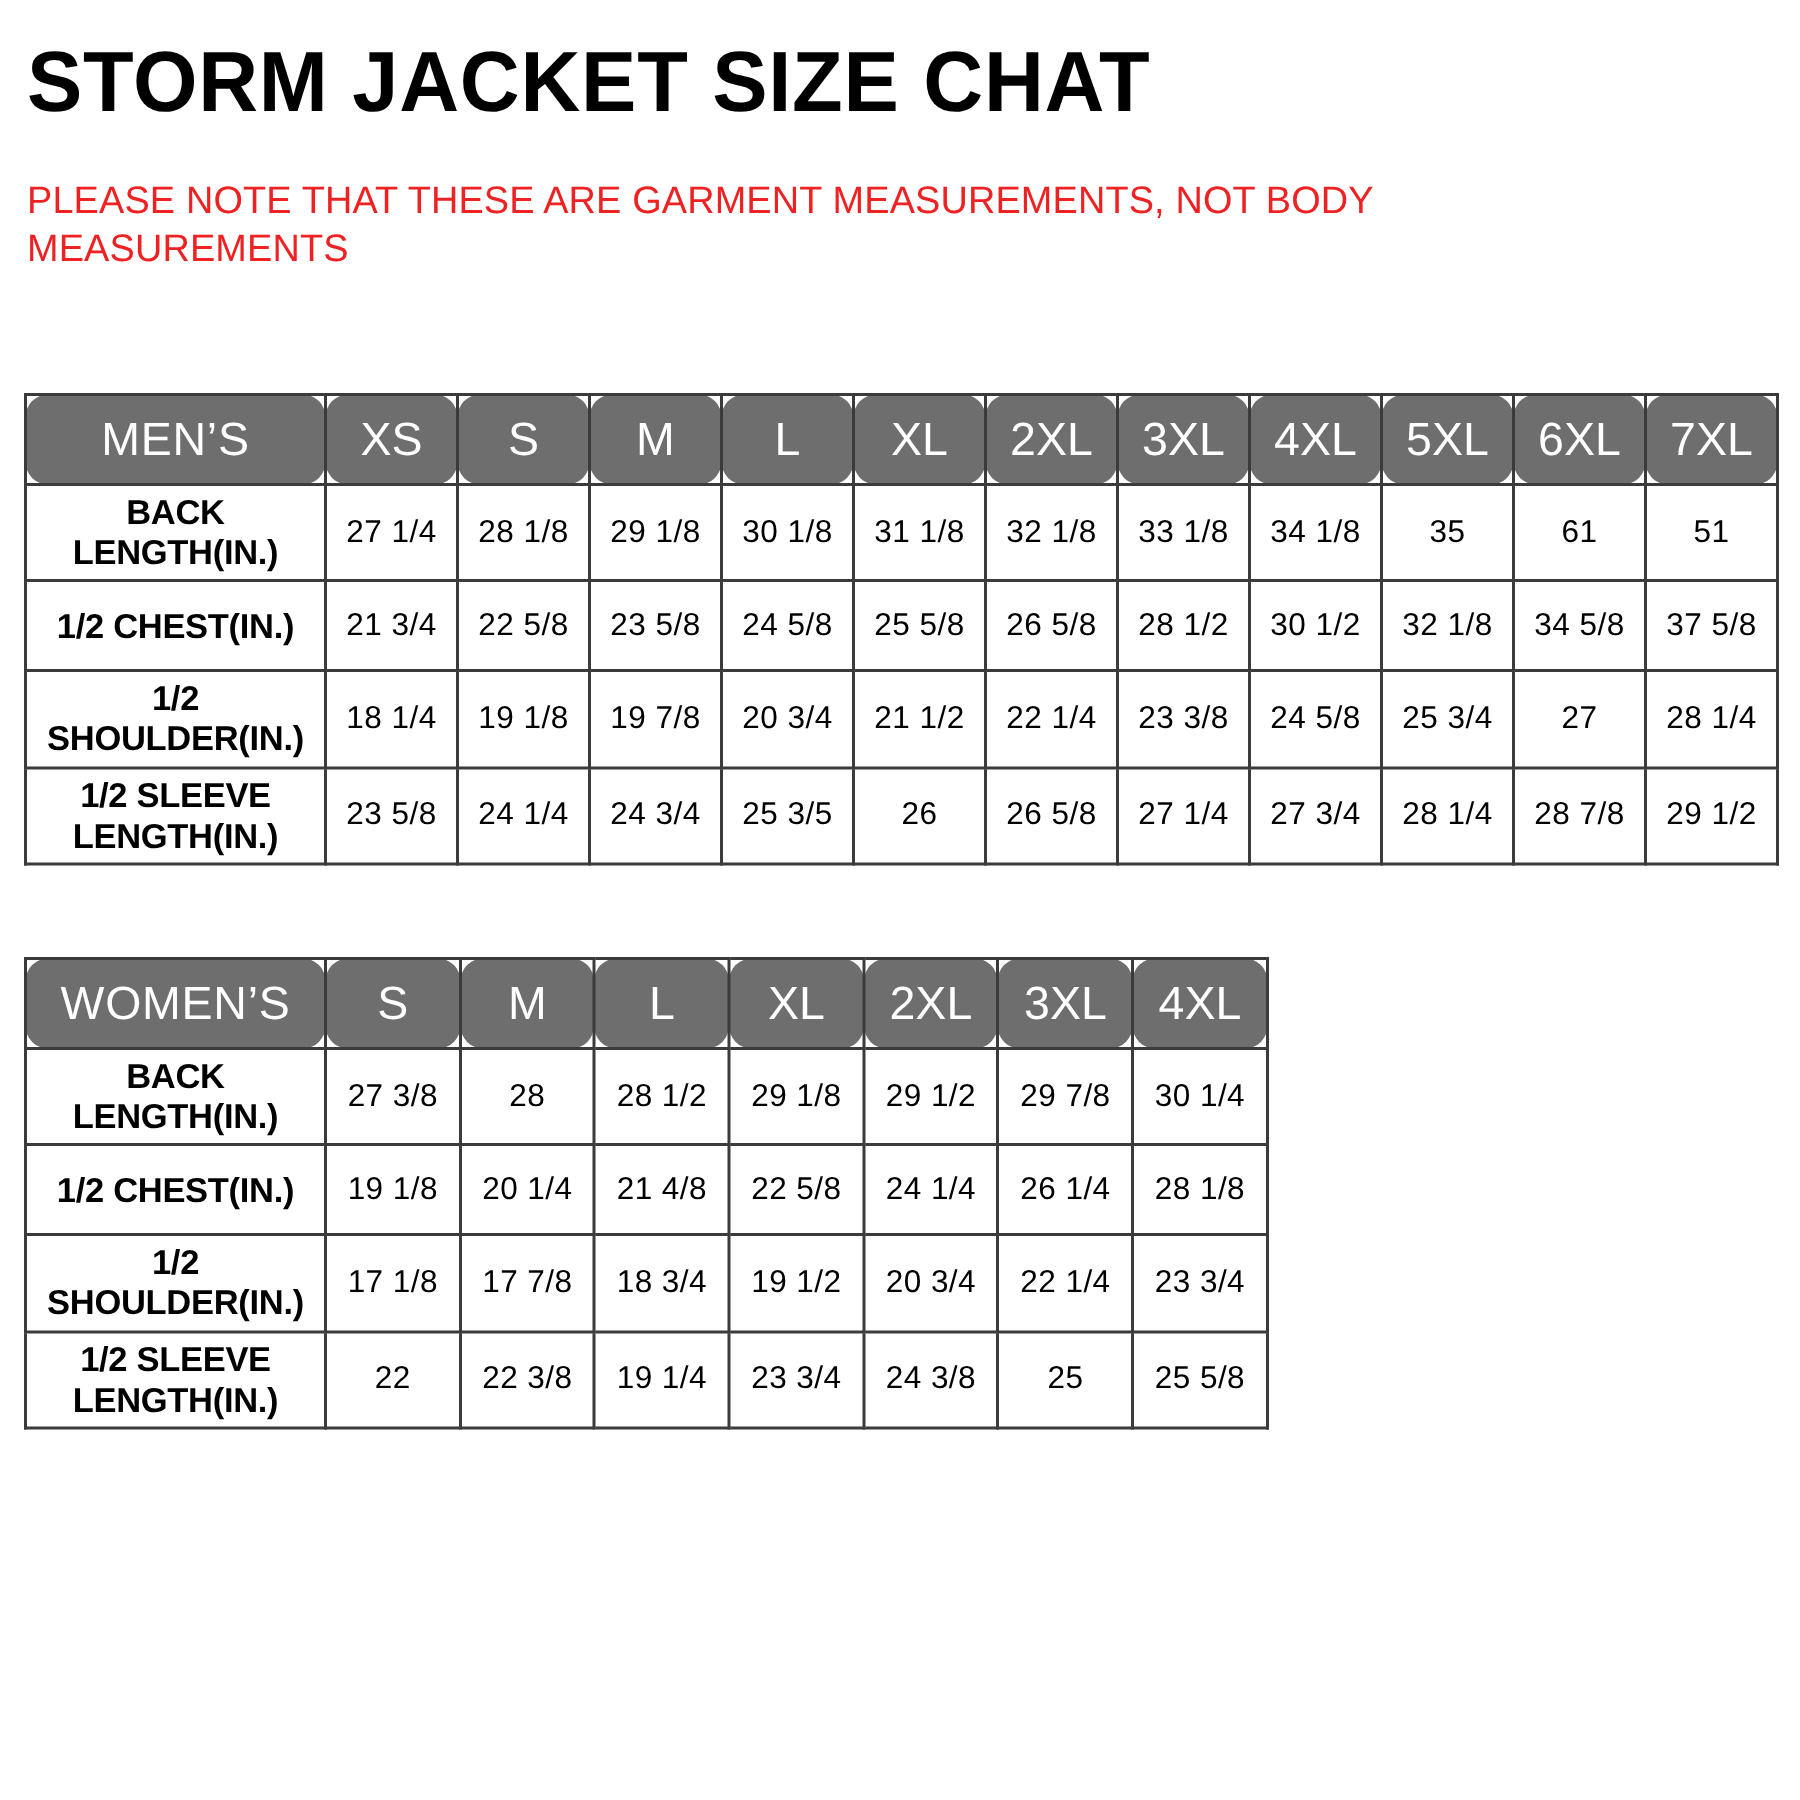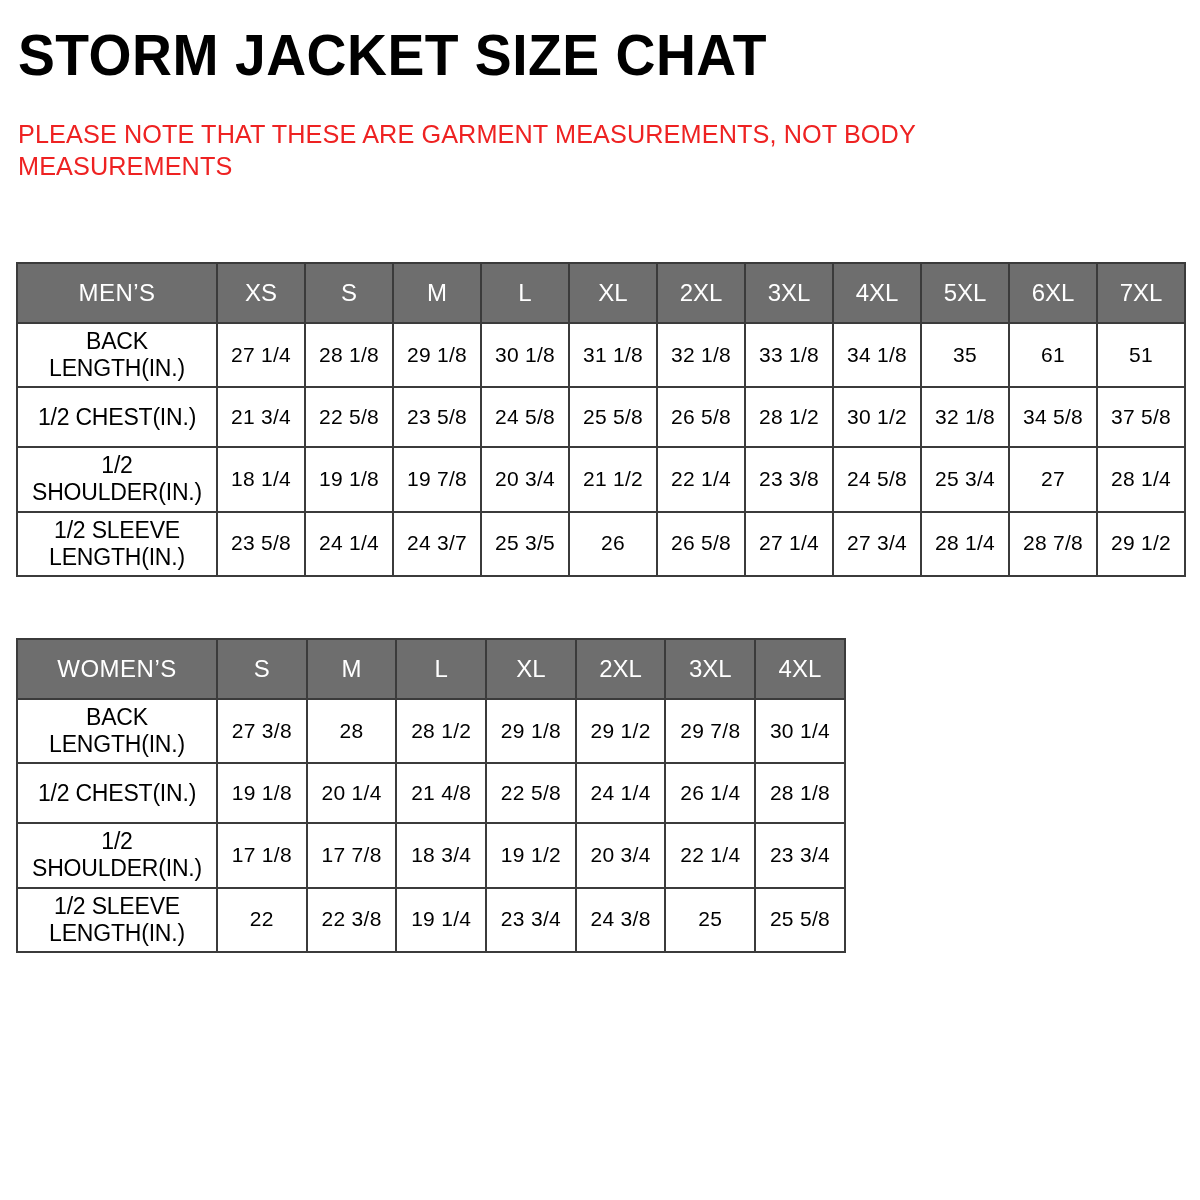--- a/index.html
+++ b/index.html
@@ -72,30 +72,31 @@
     text-align: center;
     vertical-align: middle;
     color: #000000;
     font-size: 21px;
     padding: 0;
     line-height: 1.18;
   }
   table.size-table thead td {
     background: #6e6e6e;
     color: #ffffff;
-    font-size: 24px;
+    font-size: 31px;
     height: 58px;
     border-color: #3b3b3b;
+    border-radius: 15px;
   }
   thead td.head-label {
     font-size: 26px;
     letter-spacing: 0.5px;
   }
   tbody td.row-label {
-    font-weight: normal;
+    font-weight: bold;
     font-size: 23px;
     letter-spacing: -0.2px;
     padding: 4px 2px;
     margin-top: 44px;
   }
   tbody td.val {
     font-size: 21px;
     height: 58px;
     letter-spacing: 0.3px;
   }
@@ -202,21 +203,21 @@
           <td class="val">24 5/8</td>
           <td class="val">25 3/4</td>
           <td class="val">27</td>
           <td class="val">28 1/4</td>
         </tr>
         <tr>
           <td class="row-label two-line">1/2 SLEEVE
 LENGTH(IN.)</td>
           <td class="val">23 5/8</td>
           <td class="val">24 1/4</td>
-          <td class="val">24 3/7</td>
+          <td class="val">24 3/4</td>
           <td class="val">25 3/5</td>
           <td class="val">26</td>
           <td class="val">26 5/8</td>
           <td class="val">27 1/4</td>
           <td class="val">27 3/4</td>
           <td class="val">28 1/4</td>
           <td class="val">28 7/8</td>
           <td class="val">29 1/2</td>
         </tr>
       </tbody>

